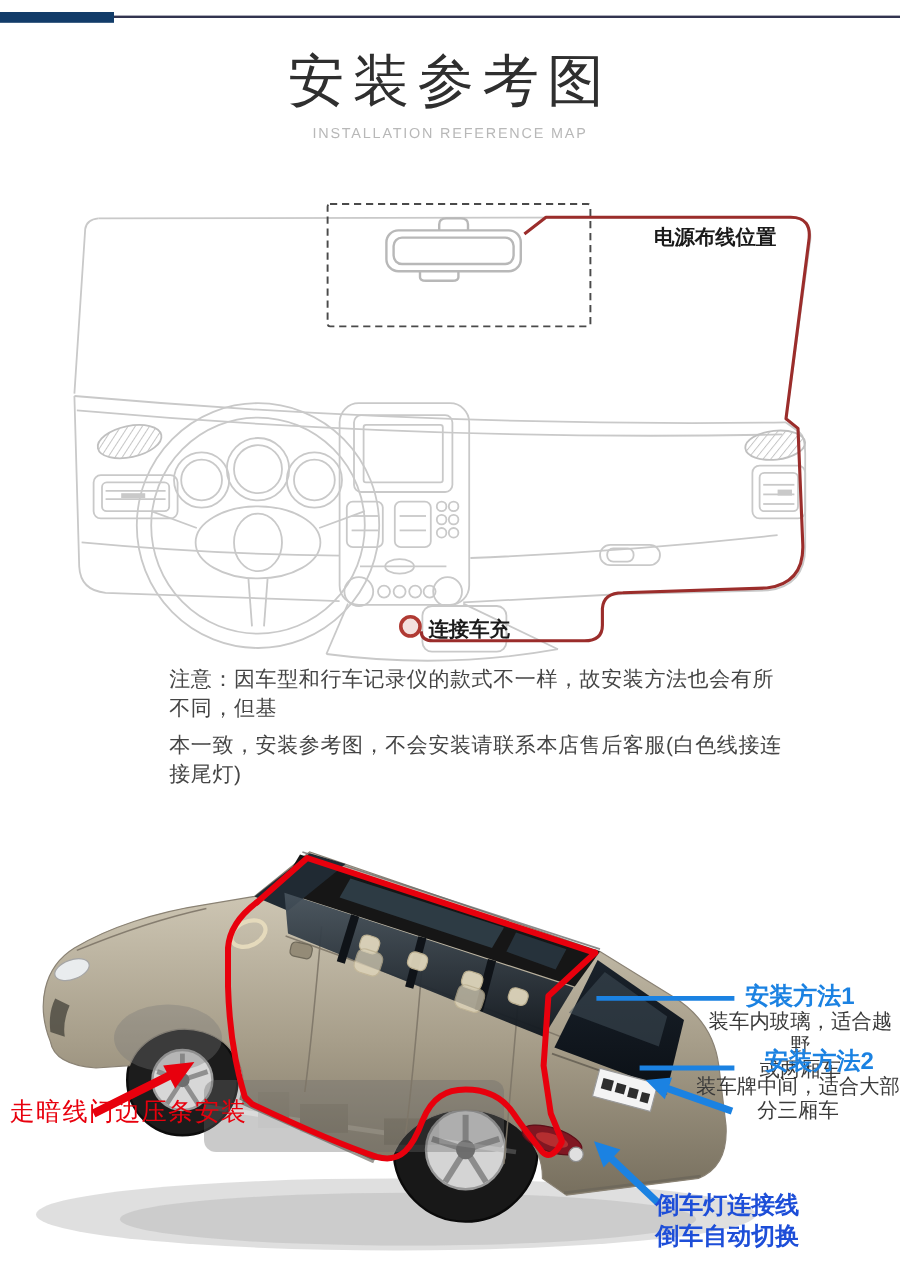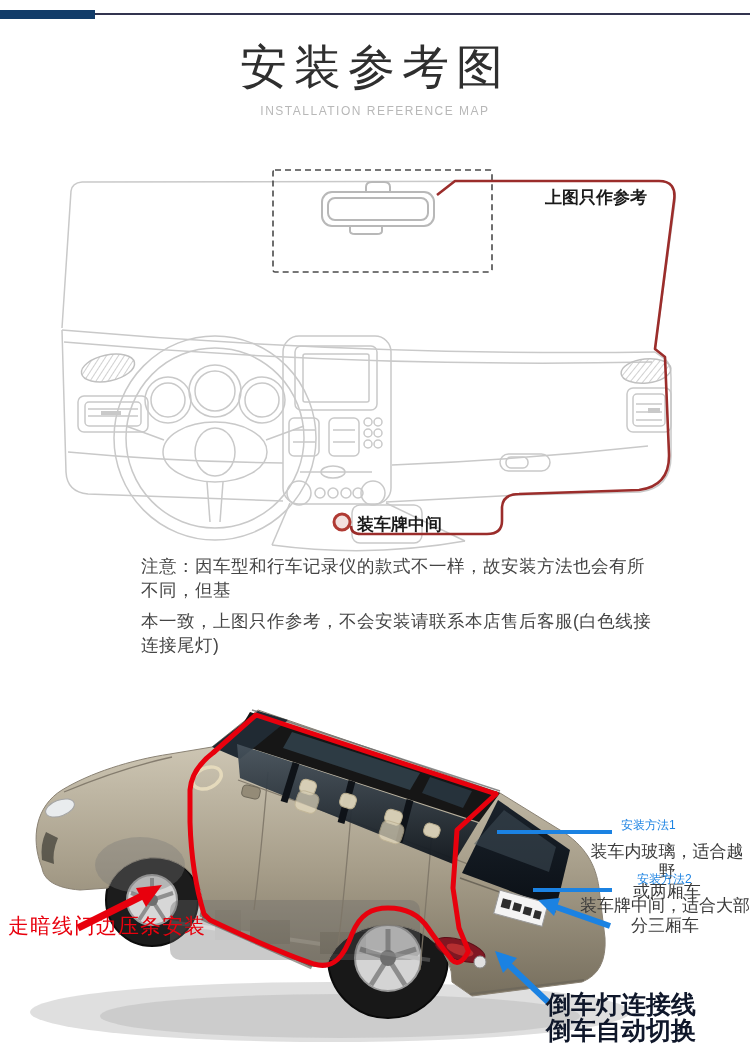--- a/index.html
+++ b/index.html
@@ -20,27 +20,27 @@
   .power-lbl{left:545px;top:186px;}
   .install-lbl{left:273px;top:246px;width:219px;text-align:center;white-space:nowrap;}
   .charger-lbl{left:357px;top:513px;}
 
   
   .note-line{left:141px;width:520px;font-size:17.5px;color:#454545;letter-spacing:0.5px;}
   .note-1{top:554px;}
   .note-2{top:609px;}
 
   
-  .blue-title{color:#1b82e2;font-weight:normal;font-size:12px;white-space:nowrap;}
+  .blue-title{color:#1b82e2;font-weight:bold;font-size:20px;white-space:nowrap;}
   .gray-desc{color:#3a3a3a;font-size:17px;line-height:20px;text-align:center;white-space:pre-line;}
   .m1-title{left:621px;top:817px;}
   .m1-desc{left:586px;top:842px;width:162px;}
   .m2-title{left:621px;top:871px;margin-left:16px;}
   .m2-desc{left:580px;top:896px;width:170px;}
-  .reverse-lbl{left:546px;top:992px;color:#0f172a;font-weight:bold;font-size:25px;line-height:26px;white-space:pre-line;font-family:Liberation Serif, serif;}
+  .reverse-lbl{left:546px;top:992px;color:#1d4ed8;font-weight:bold;font-size:20px;line-height:26px;white-space:pre-line;}
   .hidden-wire-lbl{left:8px;top:912px;color:#e8000d;font-weight:normal;font-size:21px;letter-spacing:1px;white-space:nowrap;}
 
   svg{display:block;}
 </style>
 </head>
 <body>
 
 <div id="page">
 
   <div class="abs bar-thick"></div>
@@ -154,25 +154,25 @@
       <path d="M 350,66 L 350,71 Q 350,74 355,74 L 377,74 Q 382,74 382,71 L 382,66"></path>
     </g>
 
     <rect x="273" y="10" width="219" height="102" rx="2" fill="none" stroke="#4a4a4a" stroke-width="1.6" stroke-dasharray="6 4"></rect>
 
     <path d="M 437,35 L 455,21 L 659,21 Q 677,21 674,41 L 655,189 L 665,197 L 669,294 Q 670,326 639,330
              L 519,334 Q 503,334 502,347 L 502,361 Q 502,374 487,374 L 361,374 Q 351,374 351,366" fill="none" stroke="#9b2d2b" stroke-width="2.6" stroke-linejoin="round"></path>
     <circle cx="342" cy="362" r="8" fill="#f3e0de" stroke="#b03a33" stroke-width="3"></circle>
   </svg>
 
-  <div class="abs lbl power-lbl">上图只作参考</div>
-  <div class="abs lbl charger-lbl">装车牌中间</div>
+  <div class="abs lbl power-lbl">电源布线位置</div>
+  <div class="abs lbl charger-lbl">连接车充</div>
 
   <div class="abs note-line note-1">注意：因车型和行车记录仪的款式不一样，故安装方法也会有所不同，但基</div>
-  <div class="abs note-line note-2">本一致，上图只作参考，不会安装请联系本店售后客服(白色线接连接尾灯)</div>
+  <div class="abs note-line note-2">本一致，安装参考图，不会安装请联系本店售后客服(白色线接连接尾灯)</div>
 
   <svg class="abs" style="left:0;top:660px;" width="750" height="400" viewBox="0 0 750 400">
     <defs>
       <linearGradient id="bodyGrad" x1="0" y1="0" x2="0" y2="1">
         <stop offset="0" stop-color="#d8d1bf"></stop>
           <stop offset="0.55" stop-color="#a79e8a"></stop>
         <stop offset="1" stop-color="#776f5e"></stop>
       </linearGradient>
       <linearGradient id="glassGrad" x1="0" y1="0" x2="0" y2="1">
         <stop offset="0" stop-color="#46525c"></stop>

